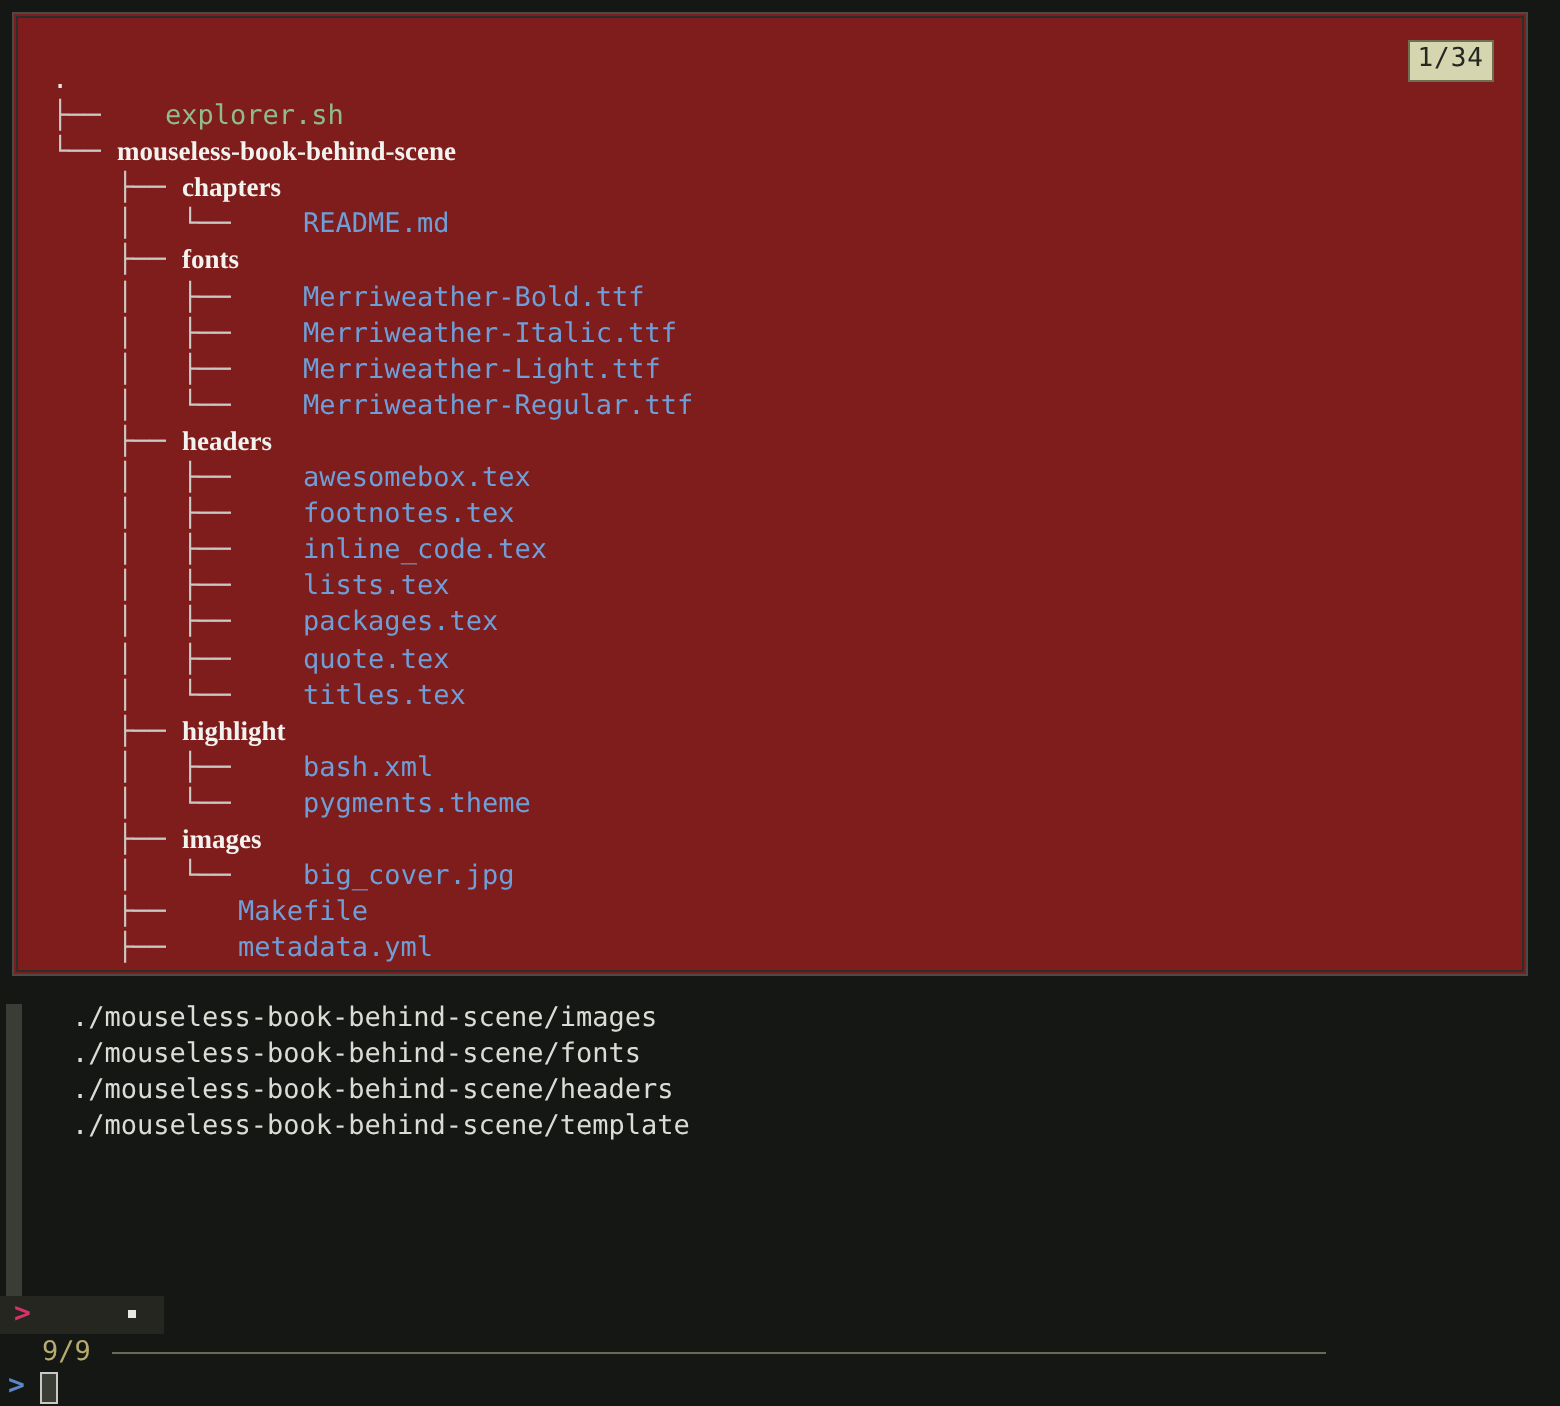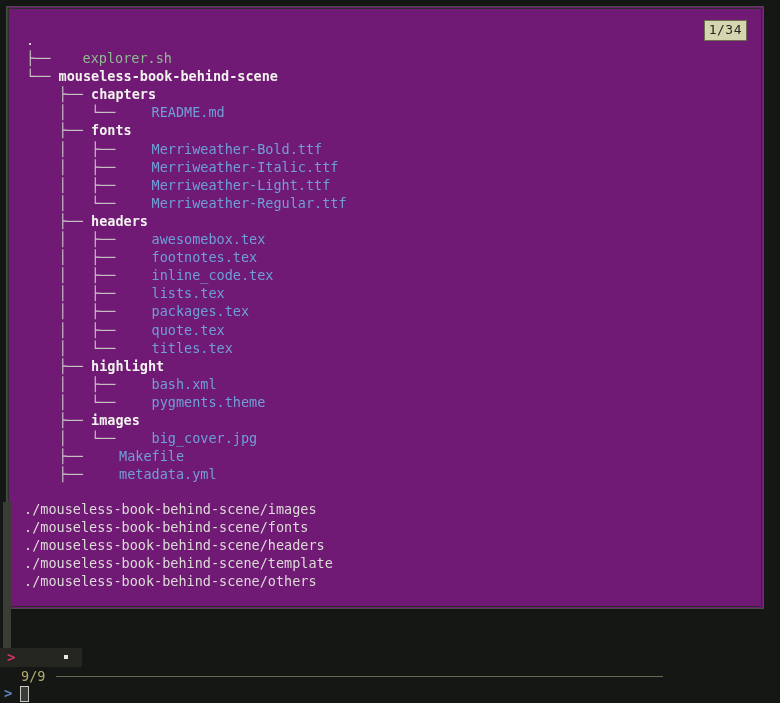--- a/index.html
+++ b/index.html
@@ -24,24 +24,24 @@
     height: 703px;
     background: #151714;
   }
 
   
   .preview-panel {
     position: absolute;
     left: 6px;
     top: 6px;
     width: 758px;
-    height: 603px;
+    height: 482px;
     border: 1px solid #4a4a46;
     box-sizing: border-box;
-    background: #701a75;
+    background: #7f1d1d;
     overflow: hidden;
   }
   .preview-inner {
     position: absolute;
     left: 1px; top: 1px; right: 1px; bottom: 1px;
     border: 1px solid #2c2e2a;
     box-sizing: border-box;
     overflow: hidden;
   }
 
@@ -64,39 +64,39 @@
     position: absolute;
     left: 17px;
     top: 22px;
     white-space: pre;
     line-height: 18.1px;
     font-size: 13.5px;
     font-family: "DejaVu Sans Mono", "Liberation Mono", monospace;
   }
   .tree .row { display: block; height: 18.1px; }
   .tree .guide { color: #c9c9c4; }
-  .dir  { color: #f2f2ee; font-weight: bold; }
+  .dir  { color: #f2f2ee; font-weight: bold; font-family: Liberation Serif, serif; }
   .exe  { color: #8fbc8f; margin-left: 24px; }
   .file { color: #6f9fd8; padding-left: 28px; }
   .root { color: #e8e8e2; }
 
   
   .results {
     position: absolute;
     left: 0;
     top: 500px;
     width: 780px;
     height: 148px;
     overflow: hidden;
   }
   .results .line {
     display: block;
     height: 18px;
     line-height: 18px;
-    padding-left: 24px;
+    padding-left: 36px;
     white-space: pre;
     color: #dcdcd6;
     font-size: 13.5px;
     font-family: "DejaVu Sans Mono", "Liberation Mono", monospace;
   }
   .list-scrollbar {
     position: absolute;
     left: 3px;
     top: 502px;
     width: 8px;
@@ -211,21 +211,20 @@
 
     </div>
   </div>
 
   <div class="list-scrollbar"></div>
   <div class="results" id="results-root">
       <span class="line">./mouseless-book-behind-scene/images</span>
       <span class="line">./mouseless-book-behind-scene/fonts</span>
       <span class="line">./mouseless-book-behind-scene/headers</span>
       <span class="line">./mouseless-book-behind-scene/template</span>
-      <span class="line">./mouseless-book-behind-scene/others</span>
     </div>
 
   <div class="pointer-row"></div>
   <div class="pointer-arrow">&gt;</div>
   <div class="pointer-dot"></div>
 
   <div class="counter-row">
     <span class="counter">9/9</span>
     <span class="counter-rule"></span>
   </div>

